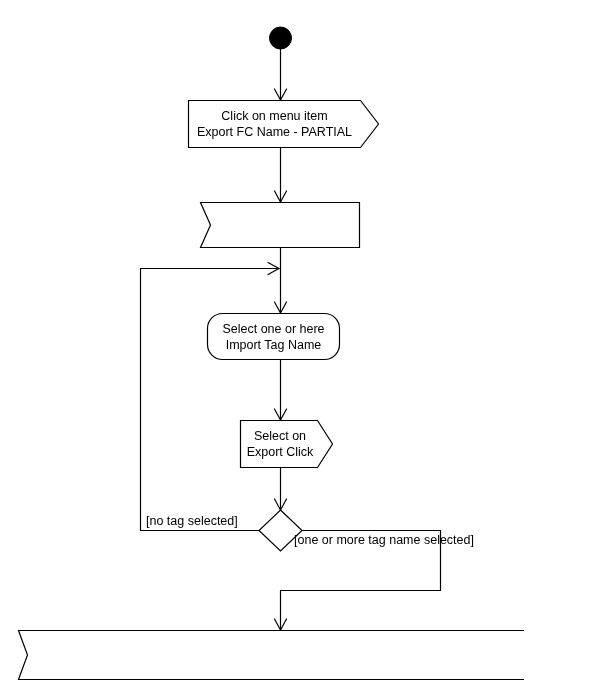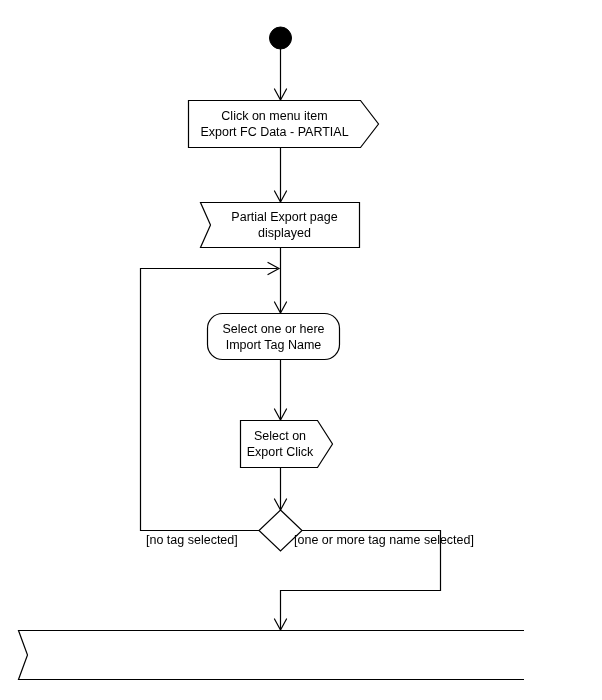--- a/index.html
+++ b/index.html
@@ -79,36 +79,32 @@
     <path class="shape" d="M188.5 100.5 H360.5 L378.5 124 L360.5 147.5 H188.5 Z"></path>
     <path class="shape" d="M200.5 202.5 H359.5 V247.5 H200.5 L210.5 225 Z"></path>
     <rect class="shape" x="207.5" y="313.5" width="132" height="46" rx="15" ry="15"></rect>
     <path class="shape" d="M240.5 420.5 H317.5 L332.5 444 L317.5 467.5 H240.5 Z"></path>
     <path class="shape" d="M280.5 510 L302 530.5 L280.5 551 L259 530.5 Z"></path>
     <path class="shape" d="M18.5 630.5 H581.5 V679.5 H18.5 L27.5 655 Z"></path>
   </svg>
 
   <div class="node-text" style="left:188px;top:100px;width:173px;height:48px;">
     <span>Click on menu item</span>
-    <span>Export FC Data - PARTIAL</span>
+    <span>Export FC Name - PARTIAL</span>
   </div>
 
-  <div class="node-text" style="left:209px;top:202px;width:151px;height:46px;">
-    <span>Partial Export page</span>
-    <span>displayed</span>
-  </div>
 
   <div class="node-text" style="left:207px;top:313px;width:133px;height:47px;">
     <span>Select one or here</span>
     <span>Import Tag Name</span>
   </div>
 
   <div class="node-text" style="left:234px;top:420px;width:92px;height:48px;">
     <span>Select on</span>
     <span>Export Click</span>
   </div>
 
-  <div class="guard-label" style="left:146px;top:533px;">[no tag selected]</div>
+  <div class="guard-label" style="left:146px;top:514px;">[no tag selected]</div>
 
   <div class="guard-label" style="left:294px;top:533px;">[one or more tag name selected]</div>
 
 
 </div>
 
 </body></html>

